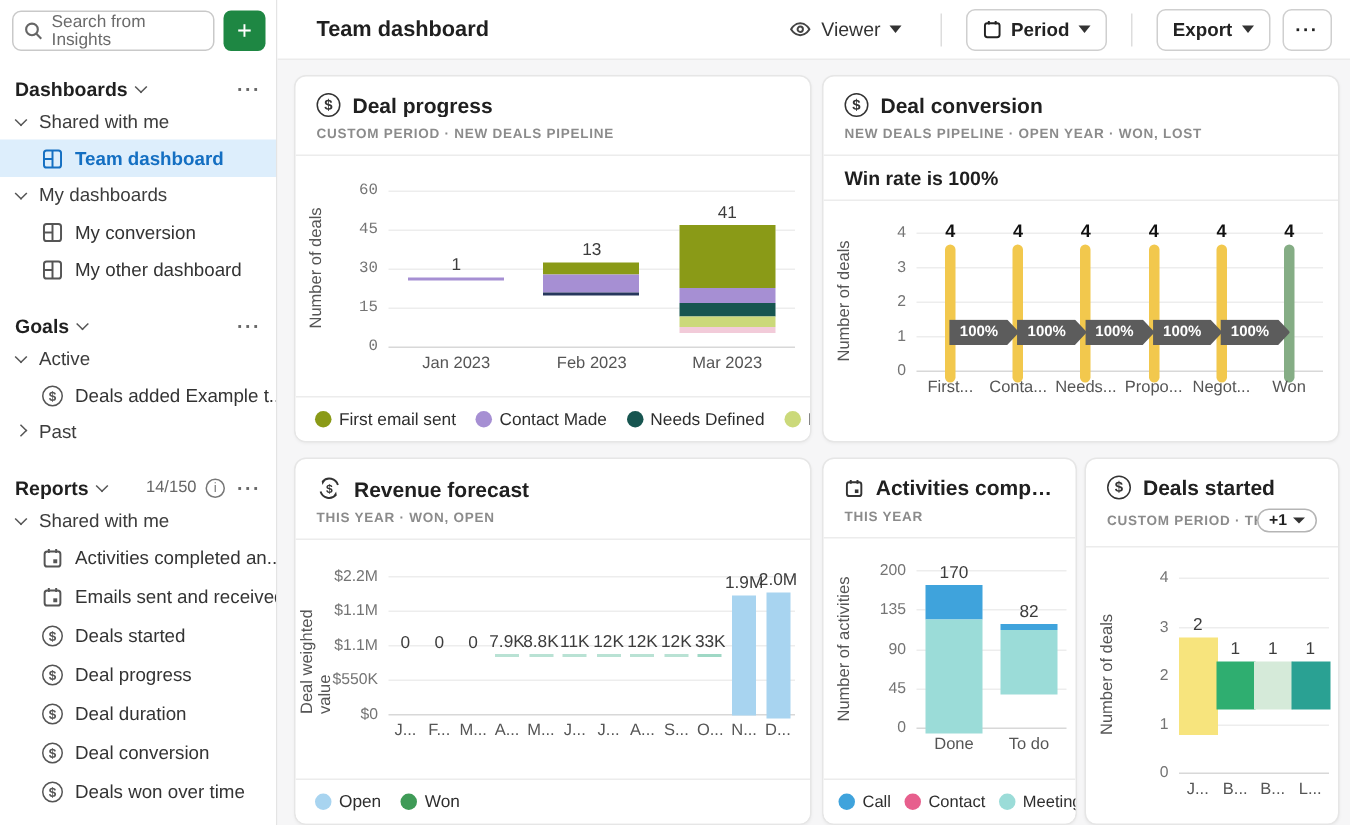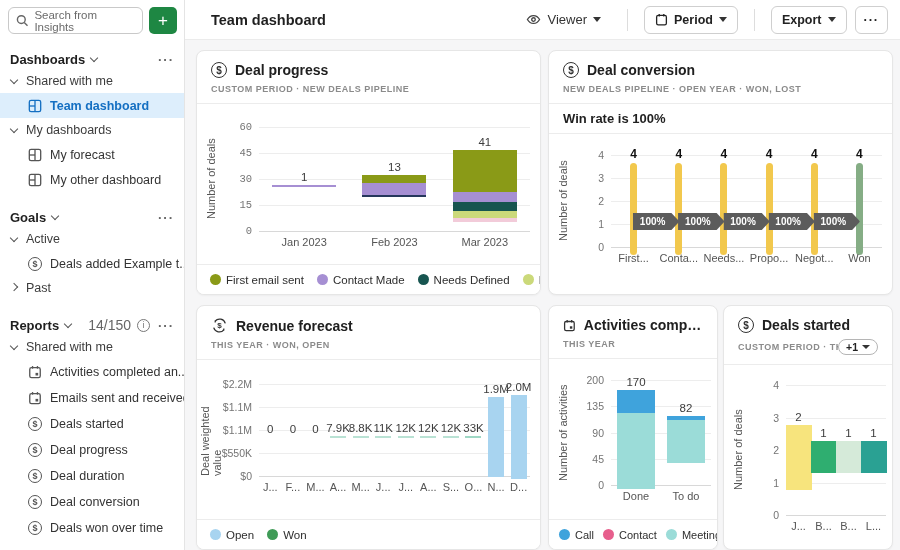--- a/index.html
+++ b/index.html
@@ -8,21 +8,21 @@
   .app { display:flex; width:900px; height:550px; }
 
   
   aside { width:185px; background:#fff; border-right:1px solid #e4e4e4; flex-shrink:0; overflow:hidden; }
   .sb-top { display:flex; gap:6px; padding:7px 7px 0 8px; align-items:center; }
   .search { flex:1; height:27px; border:1px solid #c9c9c9; border-radius:6px; display:flex; align-items:center; gap:6px; padding:0 7px; color:#6b6b6b; font-size:11.5px; background:#fff; }
   .addbtn { width:28px; height:27px; border:none; border-radius:5px; background:#1e8743; color:#fff; font-size:17px; line-height:27px; text-align:center; cursor:pointer; }
   .sec-head { display:flex; align-items:center; padding:0 10px; margin-top:15px; height:20px; }
   .sec-title { font-size:13px; font-weight:700; color:#1f1f1f; }
   .dots { margin-left:auto; color:#666; font-size:13px; font-weight:700; letter-spacing:1px; cursor:pointer; }
-  .cnt { font-size:14px; color:#666; margin-left:auto; }
+  .cnt { font-size:11px; color:#666; margin-left:auto; }
   .chev { width:6px; height:6px; border-right:1.5px solid #555; border-bottom:1.5px solid #555; display:inline-block; transform:rotate(45deg); margin:0 0 2px 6px; }
   .chev.r { transform:rotate(-45deg); margin:0 6px 0 0; }
   .row { display:flex; align-items:center; height:24px; font-size:12.5px; color:#3c3c3c; padding-left:11px; cursor:pointer; white-space:nowrap; }
   .row .chev { margin:0 9px 2px 0; }
   .item { padding-left:28px; height:25px; gap:8px; color:#333; }
   .item.sel { background:#ddeefc; color:#146fc2; font-weight:700; }
   .item svg { flex-shrink:0; }
   .icirc { width:14px; height:14px; border:1.3px solid #555; border-radius:50%; font-size:9px; font-weight:700; color:#555; display:inline-flex; align-items:center; justify-content:center; flex-shrink:0; }
   .info { width:13px; height:13px; border:1.2px solid #777; border-radius:50%; font-size:9px; color:#777; display:inline-flex; align-items:center; justify-content:center; margin-left:6px; font-style:normal; }
 
@@ -104,21 +104,21 @@
     <div class="row">
       <span class="chev"></span>
       <span>My dashboards</span>
     </div>
     <div class="row item">
       <svg width="14" height="14" viewBox="0 0 16 16" fill="none" stroke="#555" stroke-width="1.5">
           <rect x="1.5" y="1.5" width="13" height="13" rx="2"></rect>
           <line x1="8" y1="1.5" x2="8" y2="14.5"></line>
           <line x1="1.5" y1="8" x2="8" y2="8"></line>
         </svg>
-      <span>My forecast</span>
+      <span>My conversion</span>
     </div>
     <div class="row item">
       <svg width="14" height="14" viewBox="0 0 16 16" fill="none" stroke="#555" stroke-width="1.5">
           <rect x="1.5" y="1.5" width="13" height="13" rx="2"></rect>
           <line x1="8" y1="1.5" x2="8" y2="14.5"></line>
           <line x1="1.5" y1="8" x2="8" y2="8"></line>
         </svg>
       <span>My other dashboard</span>
     </div>
 

